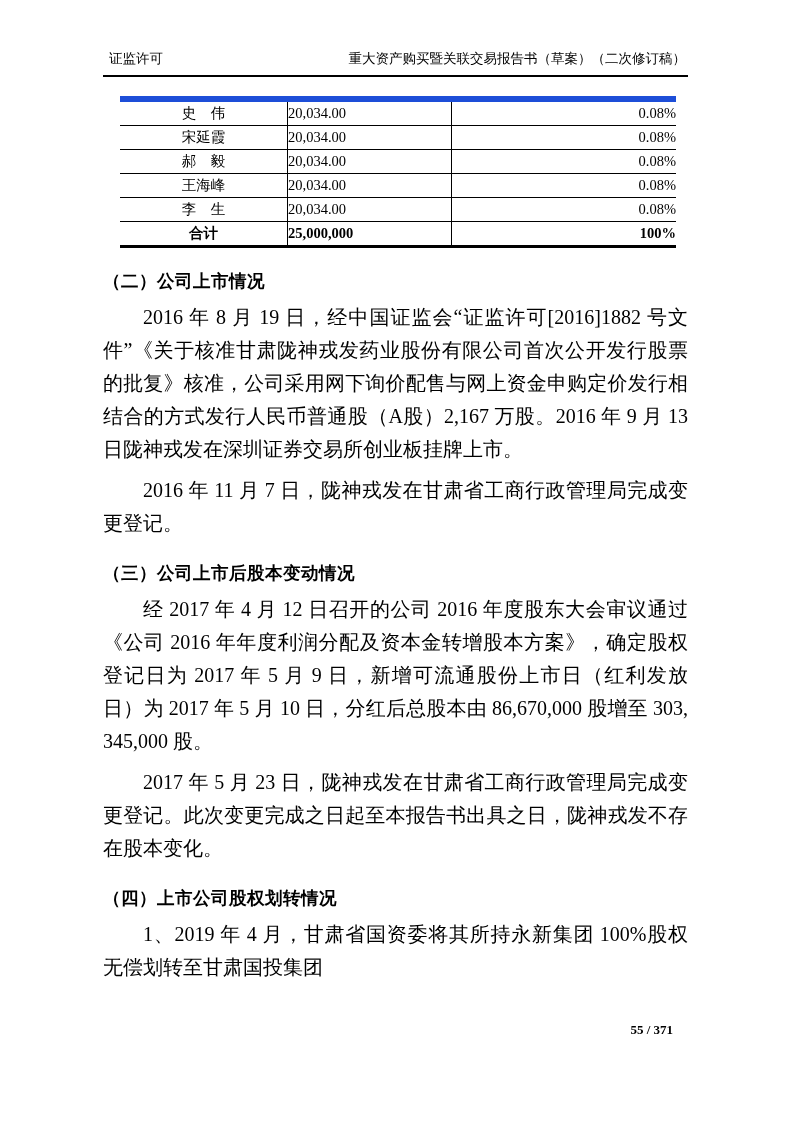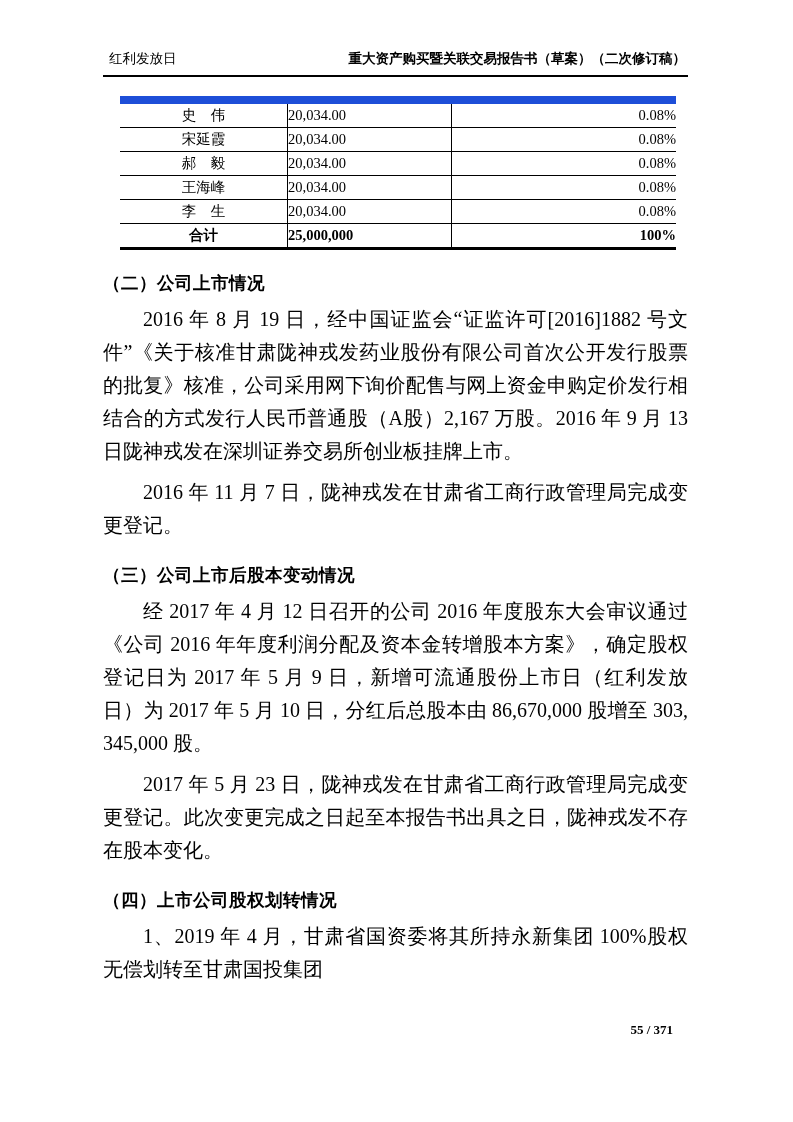--- a/index.html
+++ b/index.html
@@ -27,27 +27,27 @@
   .doc-header {
     display: flex;
     justify-content: space-between;
     align-items: flex-end;
     font-size: 13.5px;
     line-height: 18px;
     padding-bottom: 7px;
     border-bottom: 2px solid #000000;
   }
   .doc-header .hdr-left { padding-left: 6px; }
-  .doc-header .hdr-right { padding-right: 2px; font-weight: bold; }
+  .doc-header .hdr-right { padding-right: 2px; }
   
   table.sh-table {
     margin: 19px 0 0 17px;
     width: 554px;
     border-collapse: collapse;
-    border-top: 8px solid #1d4ed8;
+    border-top: 6px solid #1d4ed8;
     border-bottom: 3px solid #000000;
     font-size: 14.5px;
     table-layout: fixed;
   }
   table.sh-table td {
     height: 23px;
     padding: 0;
     vertical-align: middle;
   }
   table.sh-table tr + tr td { border-top: 1px solid #000000; }
@@ -83,21 +83,21 @@
     font-family: "Liberation Serif", "DejaVu Serif", serif;
   }
 </style>
 </head>
 <body>
 
 <div class="page">
   <div class="content">
 
     <div class="doc-header">
-      <span class="hdr-left">红利发放日</span>
+      <span class="hdr-left">证监许可</span>
       <span class="hdr-right">重大资产购买暨关联交易报告书（草案）（二次修订稿）</span>
     </div>
 
     <table class="sh-table">
       <tbody>
         <tr>
           <td class="c-name">史　伟</td>
           <td class="c-val">20,034.00</td>
           <td class="c-pct">0.08%</td>
         </tr>

